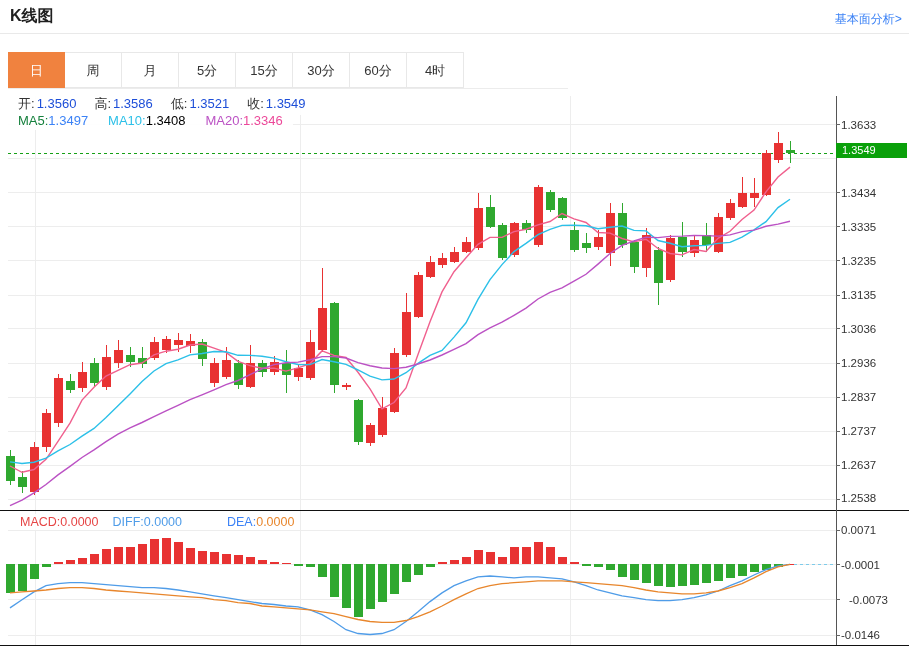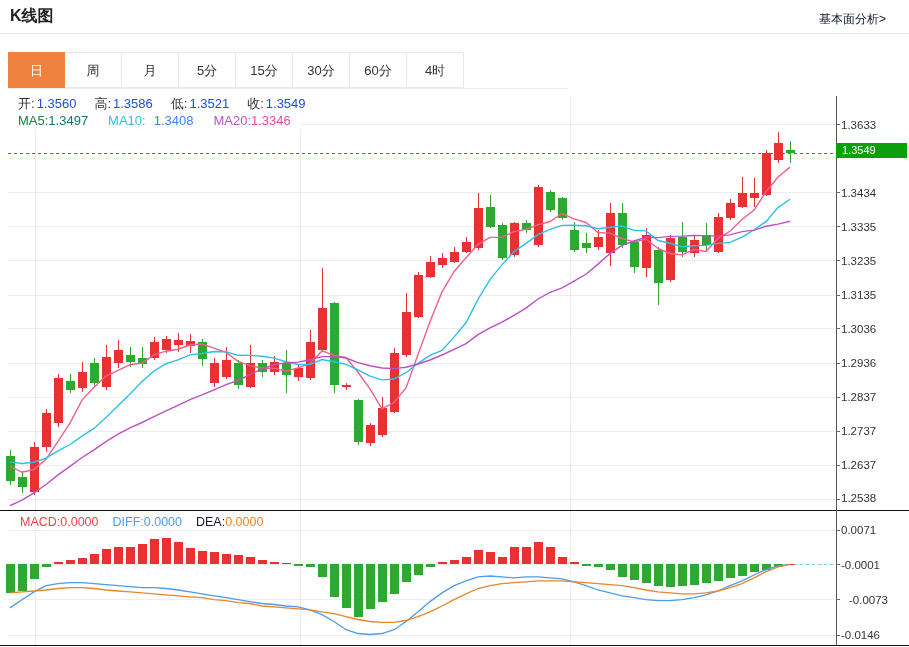--- a/index.html
+++ b/index.html
@@ -1,19 +1,19 @@
 <!DOCTYPE html>
 <html><head>
 <meta charset="utf-8">
 <style>
   html,body{margin:0;padding:0;background:#fff;}
   body{font-family:"Liberation Sans", sans-serif;}
   .page{position:relative;width:909px;height:647px;background:#fff;overflow:hidden;}
   .header-title{position:absolute;left:10px;top:6px;font-size:16px;font-weight:bold;color:#1f1f1f;}
-  .header-link{position:absolute;right:23px;top:11px;font-size:12px;color:#0f172a;cursor:pointer;text-decoration:none;}
+  .header-link{position:absolute;right:7px;top:11px;font-size:12px;color:#3b82f6;cursor:pointer;text-decoration:none;font-family:Liberation Mono, monospace;}
   .header-divider{position:absolute;left:0;top:33px;width:909px;height:1px;background:#e9e9e9;}
   .tab-strip{position:absolute;left:8px;top:52px;height:36px;width:560px;display:flex;border-bottom:1px solid #ececec;box-sizing:content-box;}
   .tab{width:57px;height:36px;line-height:36px;text-align:center;font-size:13px;color:#333;background:#fff;
        border:1px solid #e8e8e8;border-left:none;box-sizing:border-box;cursor:pointer;user-select:none;}
   .tab:first-child{border-left:1px solid #e8e8e8;}
   .tab.active{background:#f0823f;border-color:#f0823f;color:#fff;}
   .chart-svg{position:absolute;left:0;top:0;}
   .ohlc-legend{position:absolute;left:8px;top:93px;display:flex;gap:18px;font-size:13px;
                background:rgba(255,255,255,0.92);padding:2px 10px;}
   .ohlc-legend .l{color:#333;}
@@ -289,28 +289,28 @@
       <line x1="836" y1="635.0" x2="840" y2="635.0" stroke="#666" stroke-width="1" shape-rendering="crispEdges"></line>
     </svg>
 
   <div class="ohlc-legend" id="ohlc-legend">
       <span><span class="l">开:</span><span class="v">1.3560</span></span>
       <span><span class="l">高:</span><span class="v">1.3586</span></span>
       <span><span class="l">低:</span><span class="v">1.3521</span></span>
       <span><span class="l">收:</span><span class="v">1.3549</span></span>
     </div>
   <div class="ma-legend" id="ma-legend">
-      <span><span class="l" style="color: #15803d;">MA5:</span><span class="v" style="color: #0f766e; margin-top: 12px;">1.3497</span></span>
-      <span><span class="l" style="color: rgb(44, 192, 232);">MA10:</span><span class="v" style="color: #3b82f6; margin-left: 8px;">1.3408</span></span>
+      <span><span class="l" style="color: #15803d;">MA5:</span><span class="v" style="color: #3b82f6; margin-top: 12px;">1.3497</span></span>
+      <span><span class="l" style="color: rgb(44, 192, 232);">MA10:</span><span class="v" style="color: #000000;">1.3408</span></span>
       <span><span class="l" style="color: rgb(187, 82, 196);">MA20:</span><span class="v" style="color: #ec4899;">1.3346</span></span>
     </div>
   <div class="macd-legend" id="macd-legend">
       <span><span class="l" style="color: rgb(230, 69, 69); text-align: center;">MACD:</span><span class="v" style="color: rgb(230, 69, 69);">0.0000</span></span>
       <span><span class="l" style="color: rgb(79, 156, 232);">DIFF:</span><span class="v" style="color: rgb(79, 156, 232);">0.0000</span></span>
-      <span><span class="l" style="color: #0f172a;">DEA:</span><span class="v" style="color: rgb(232, 134, 44);">0.0000</span></span>
+      <span><span class="l" style="color: #3b82f6; margin-left: 31px;">DEA:</span><span class="v" style="color: rgb(232, 134, 44);">0.0000</span></span>
     </div>
 
   <div id="axis-labels">
       <div class="axis-label" style="top: 118px;">1.3633</div>
       <div class="axis-label" style="top: 186px;">1.3434</div>
       <div class="axis-label" style="top: 220px;">1.3335</div>
       <div class="axis-label" style="top: 254px;">1.3235</div>
       <div class="axis-label" style="top: 288px;">1.3135</div>
       <div class="axis-label" style="top: 322px;">1.3036</div>
       <div class="axis-label" style="top: 356px;">1.2936</div>

